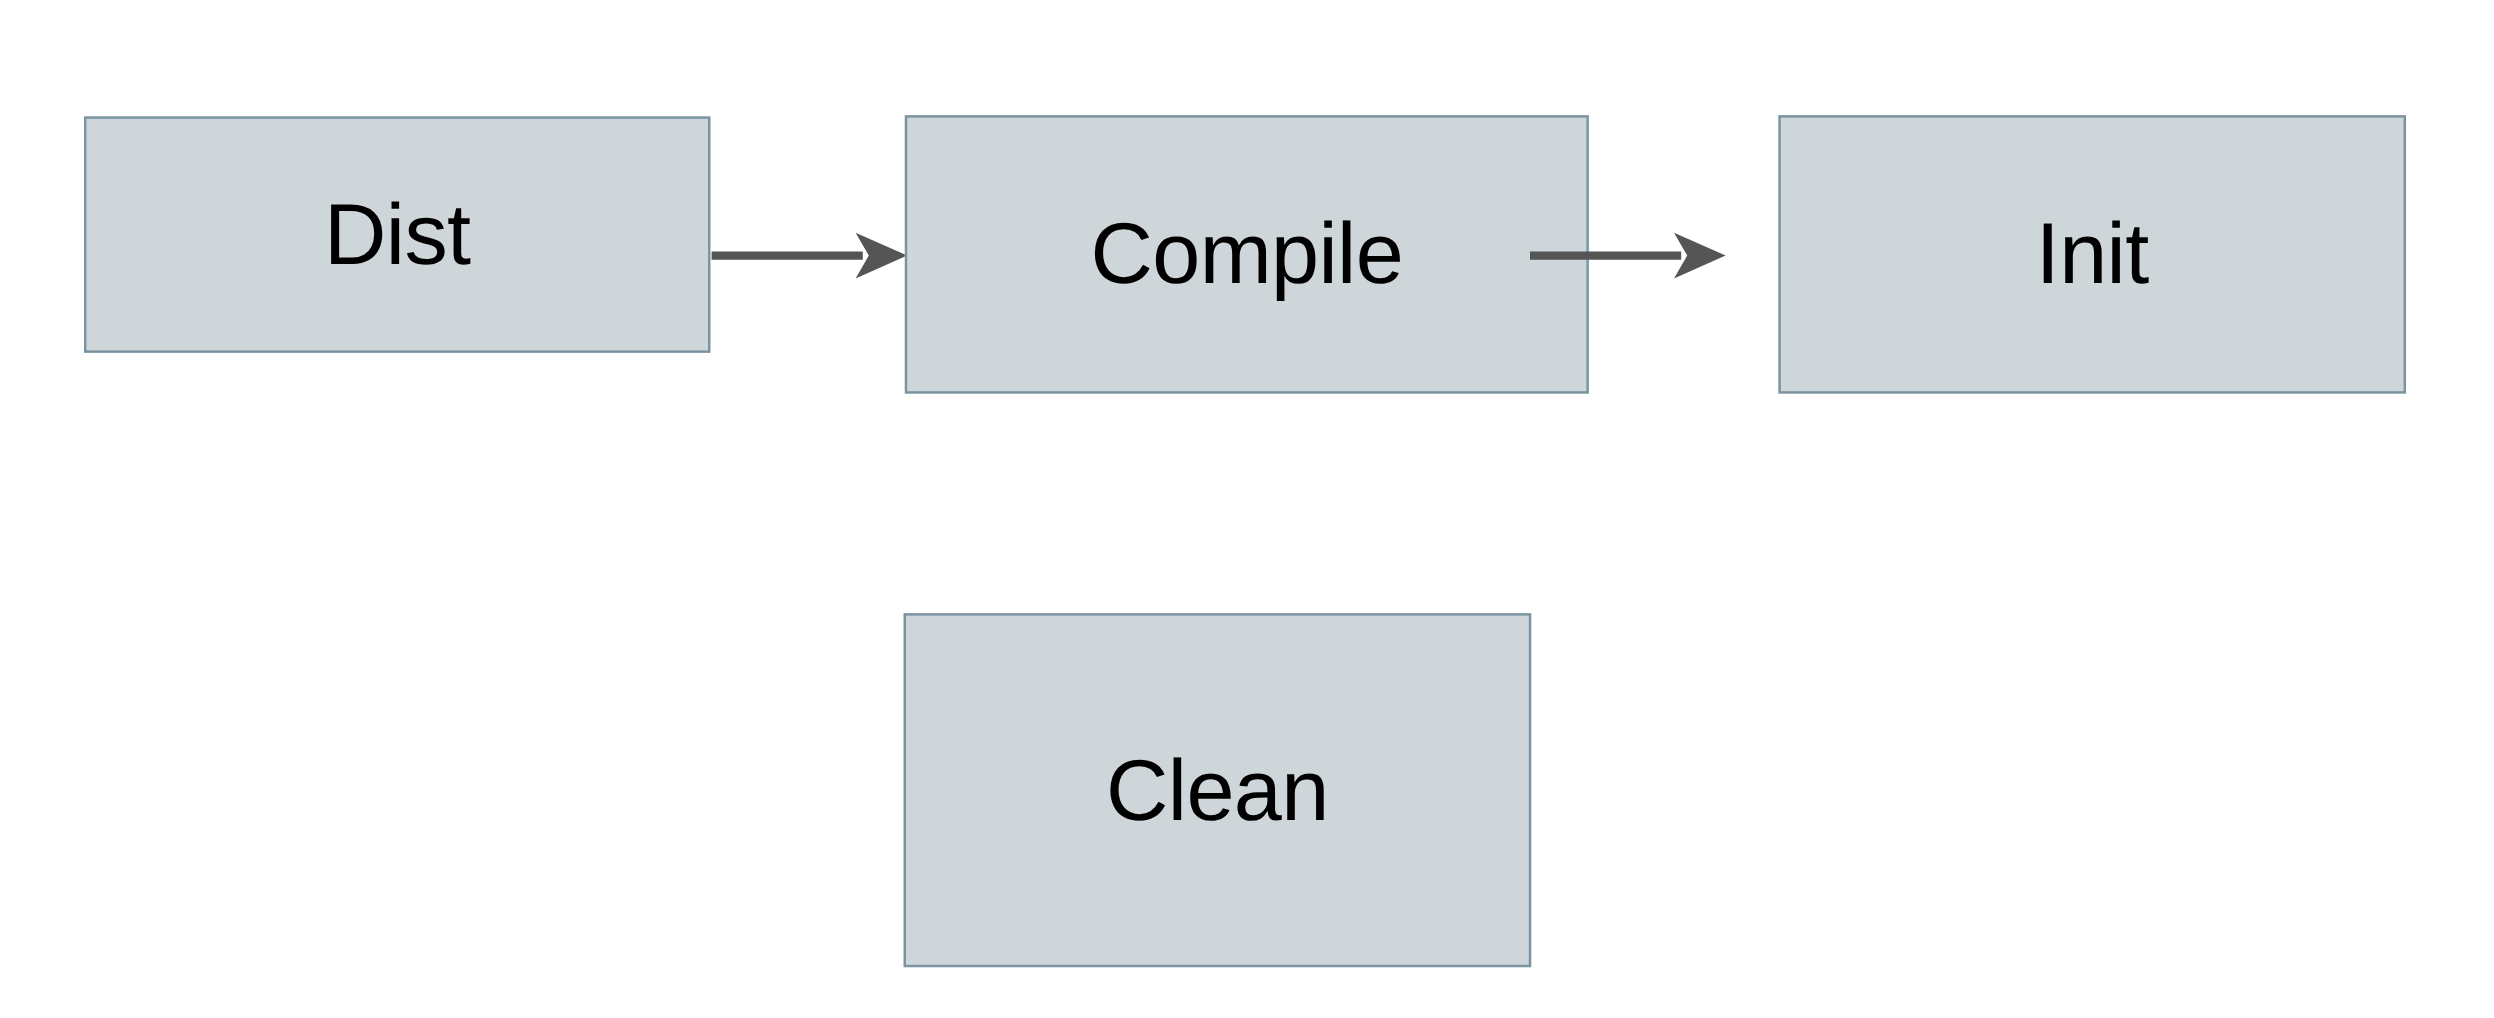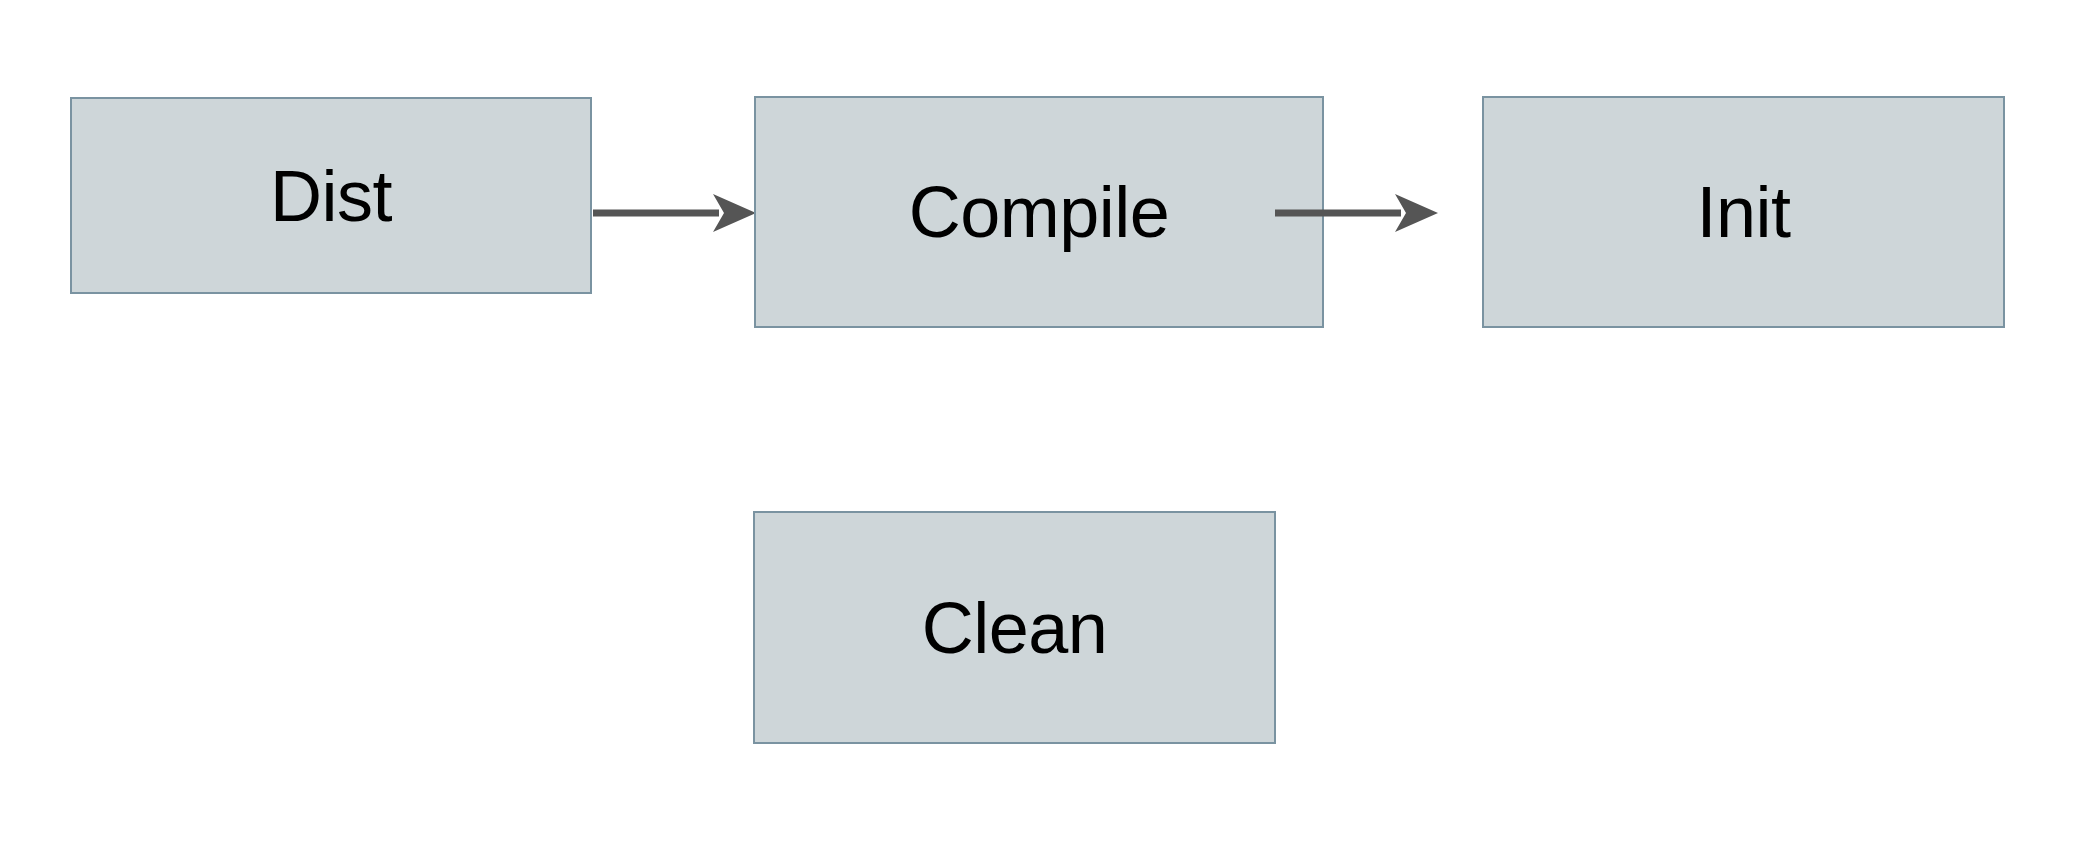--- a/index.html
+++ b/index.html
@@ -34,21 +34,21 @@
     line-height: 1;
     color: #000000;
     letter-spacing: -0.5px;
     white-space: nowrap;
     -webkit-font-smoothing: antialiased;
   }
   
   #node-dist    { left: 70px;  top: 97px; width: 522px; height: 197px; }
   #node-compile { left: 754px; top: 96px; width: 570px; height: 232px; }
   #node-init    { left: 1436px;top: 96px; width: 523px; height: 232px; margin-left: 46px; }
-  #node-clean   { left: 753px; top: 511px;width: 523px; height: 233px; }
+  #node-clean   { left: 753px; top: 511px;width: 523px; height: 295px; }
 
   .edge {
     position: absolute;
     overflow: visible;
   }
   #edge-dist-compile { left: 593px;  top: 190px; width: 164px; height: 46px; }
   #edge-compile-init { left: 1275px; top: 190px; width: 164px; height: 46px; }
 </style>
 </head>
 <body>

